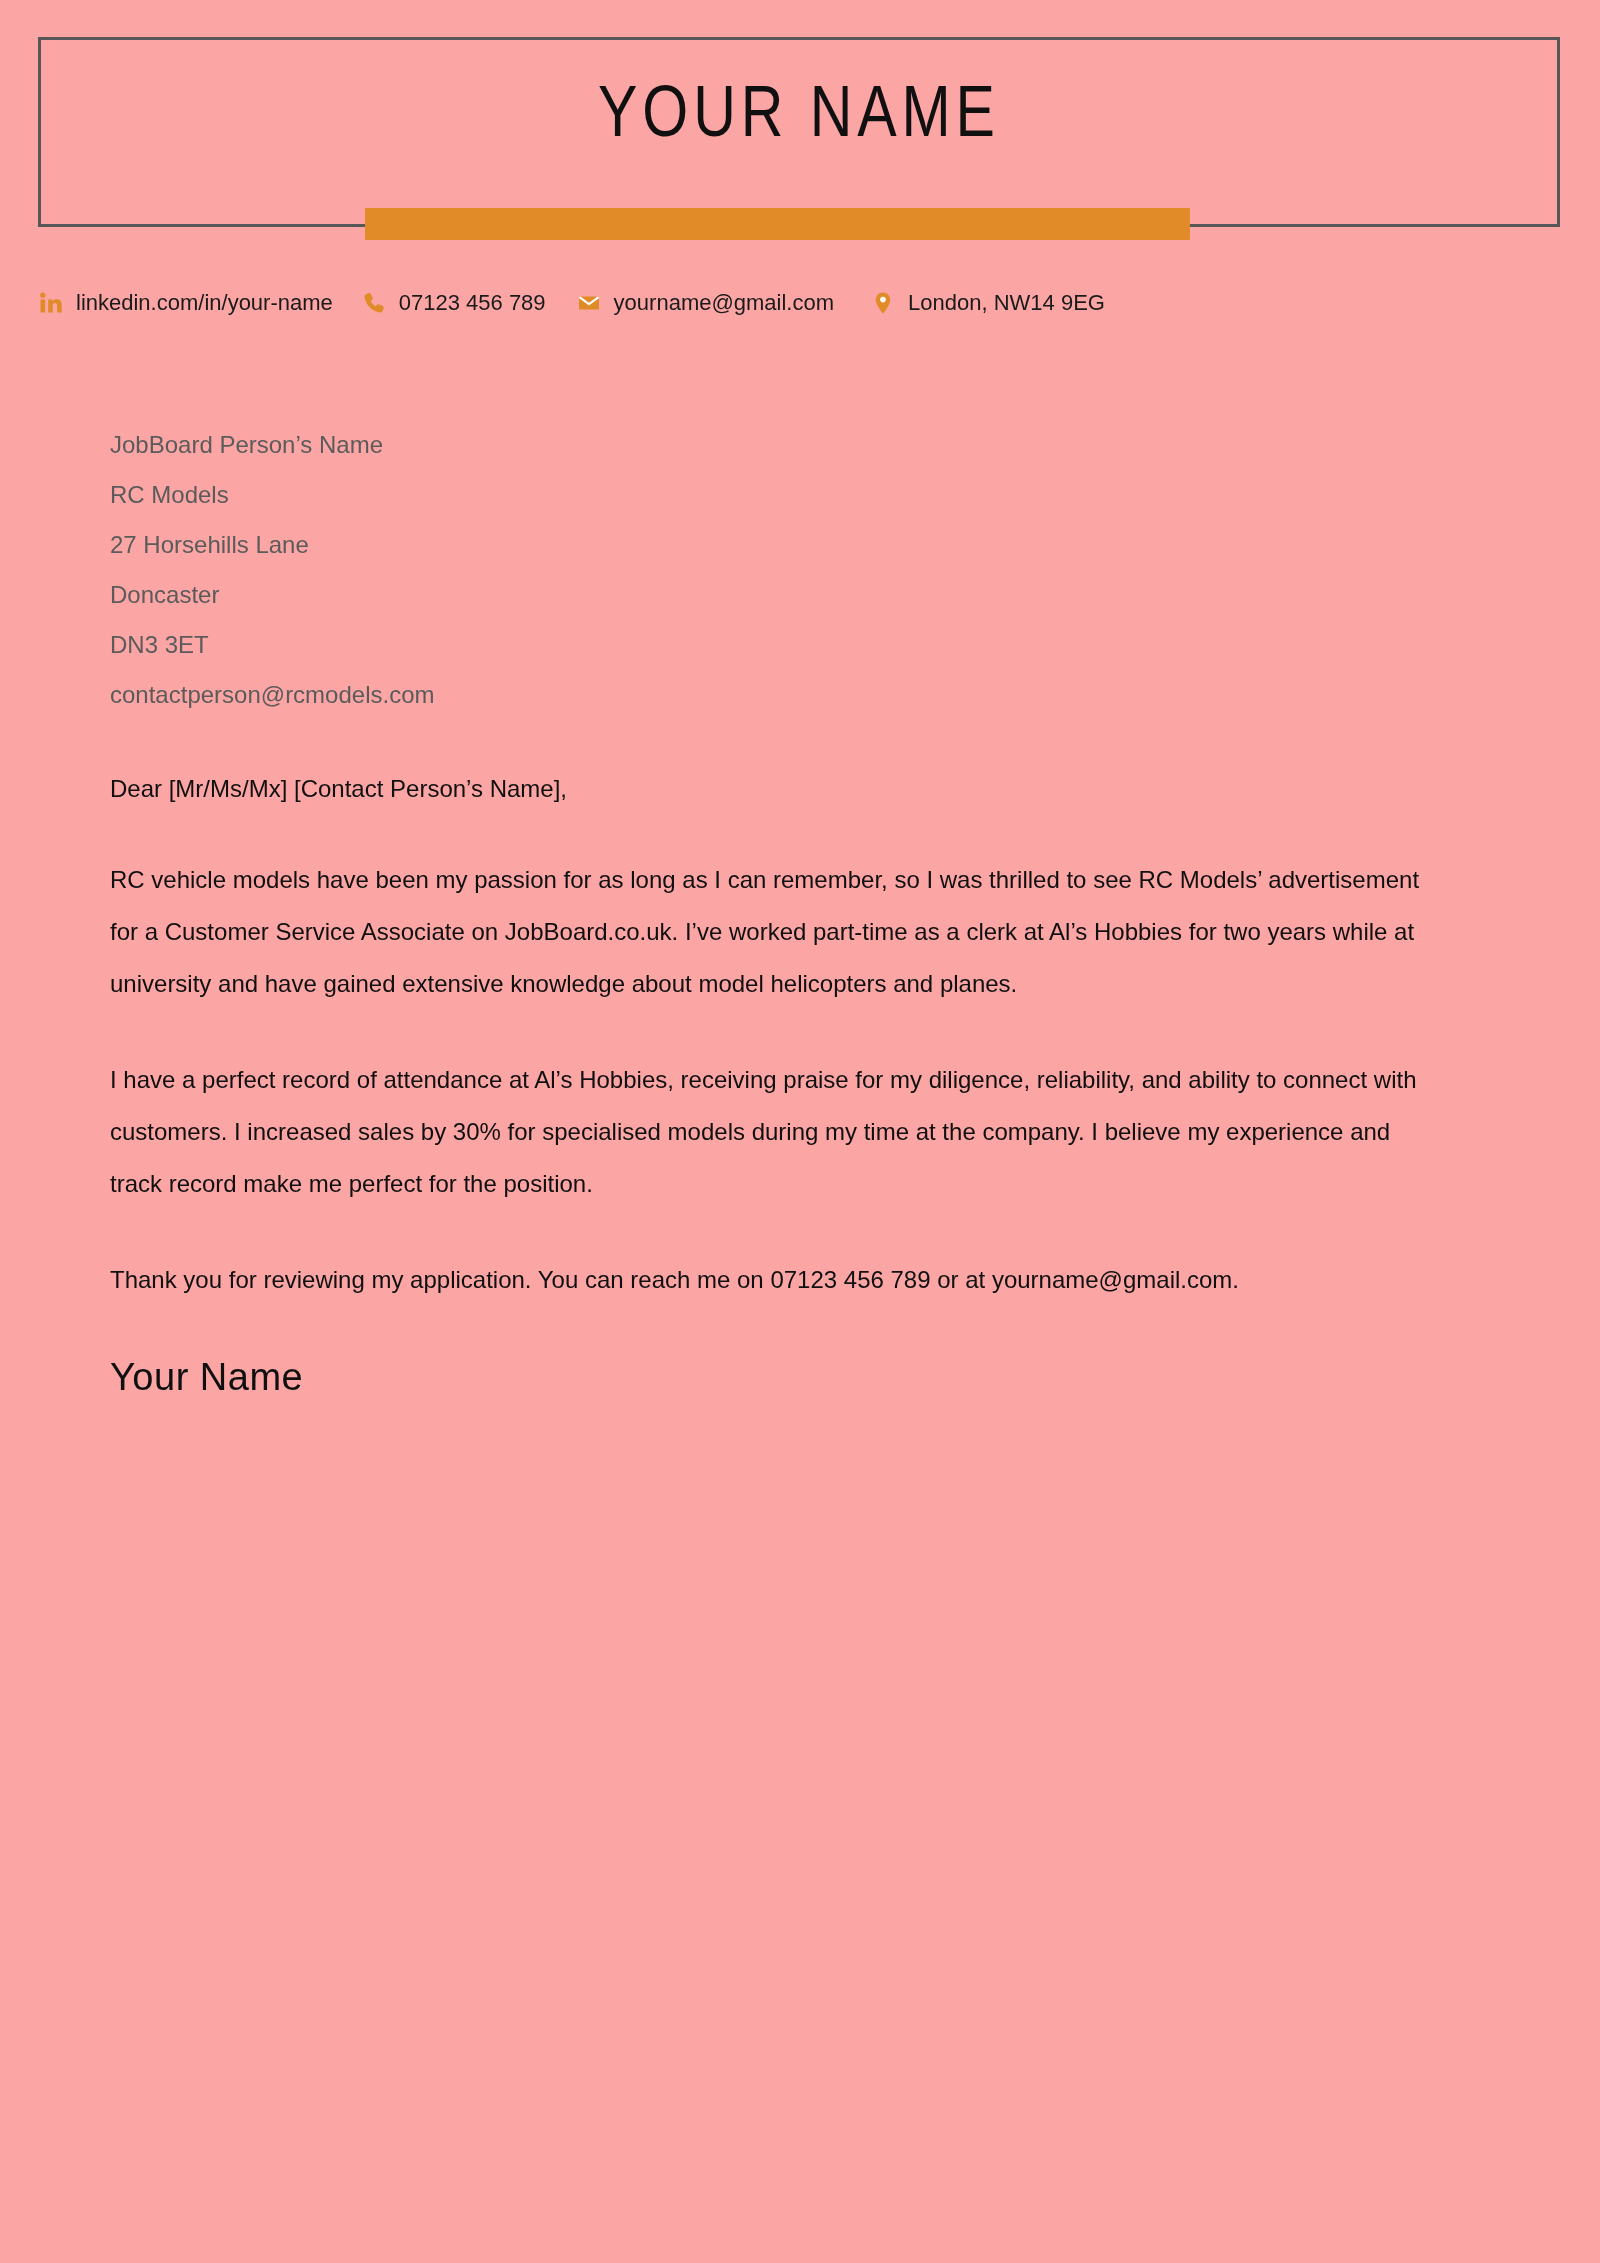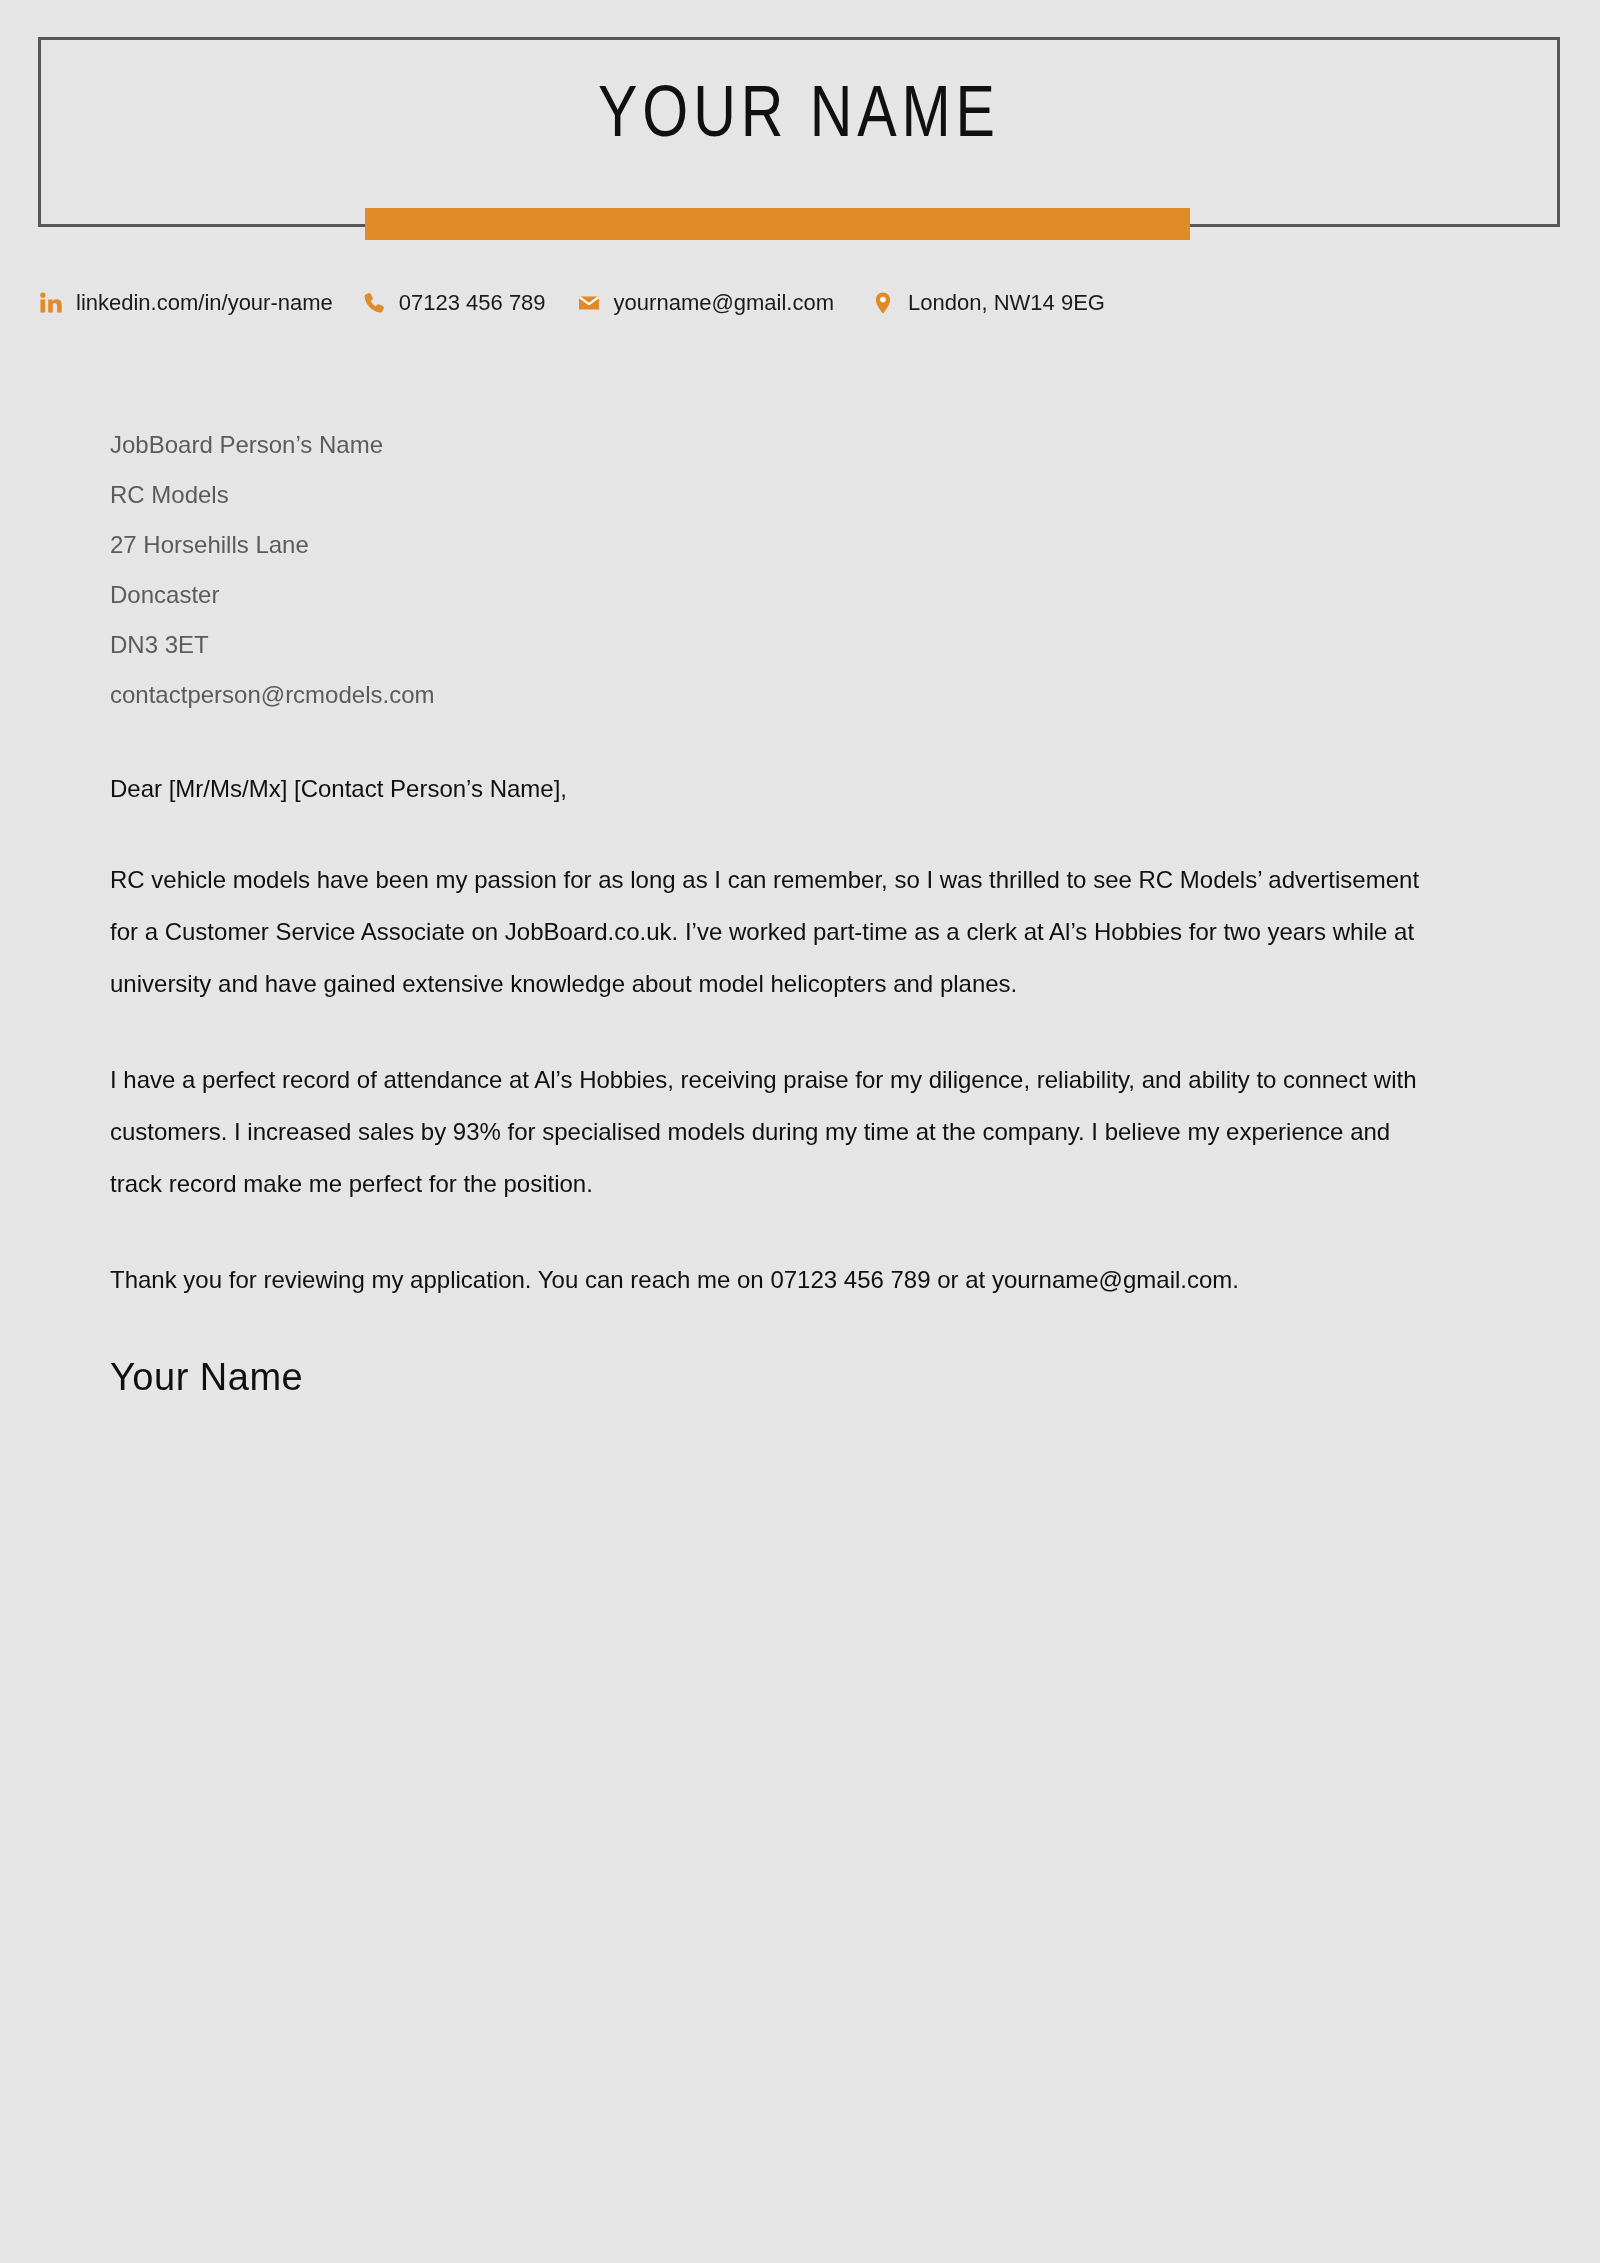--- a/index.html
+++ b/index.html
@@ -11,21 +11,21 @@
     width: 1600px;
     height: 2263px;
     position: relative;
     font-family: "Liberation Sans", sans-serif;
     -webkit-font-smoothing: antialiased;
   }
 
   .page {
     position: absolute;
     inset: 0;
-    background: #e5e5e5;
+    background: #fca5a5;
     overflow: hidden;
   }
 
   
   .header-block {
     position: absolute;
     left: 0;
     top: 0;
     width: 1600px;
     height: 250px;
@@ -227,21 +227,21 @@
       <span class="r-line">RC Models</span>
       <span class="r-line">27 Horsehills Lane</span>
       <span class="r-line">Doncaster</span>
       <span class="r-line">DN3 3ET</span>
       <span class="r-line">contactperson@rcmodels.com</span>
     </div>
 
     <p class="salutation">Dear [Mr/Ms/Mx] [Contact Person’s Name],</p>
 
     <p class="body-para">RC vehicle models have been my passion for as long as I can remember, so I was thrilled to see RC Models’ advertisement for a Customer Service Associate on JobBoard.co.uk. I’ve worked part-time as a clerk at Al’s Hobbies for two years while at university and have gained extensive knowledge about model helicopters and planes.</p>
-    <p class="body-para">I have a perfect record of attendance at Al’s Hobbies, receiving praise for my diligence, reliability, and ability to connect with customers. I increased sales by 93% for specialised models during my time at the company. I believe my experience and track record make me perfect for the position.</p>
+    <p class="body-para">I have a perfect record of attendance at Al’s Hobbies, receiving praise for my diligence, reliability, and ability to connect with customers. I increased sales by 30% for specialised models during my time at the company. I believe my experience and track record make me perfect for the position.</p>
     <p class="body-para">Thank you for reviewing my application. You can reach me on 07123 456 789 or at yourname@gmail.com.</p>
 
 
     <p class="signature-name">Your Name</p>
 
   </div>
 
 </div>
 
 </body></html>

